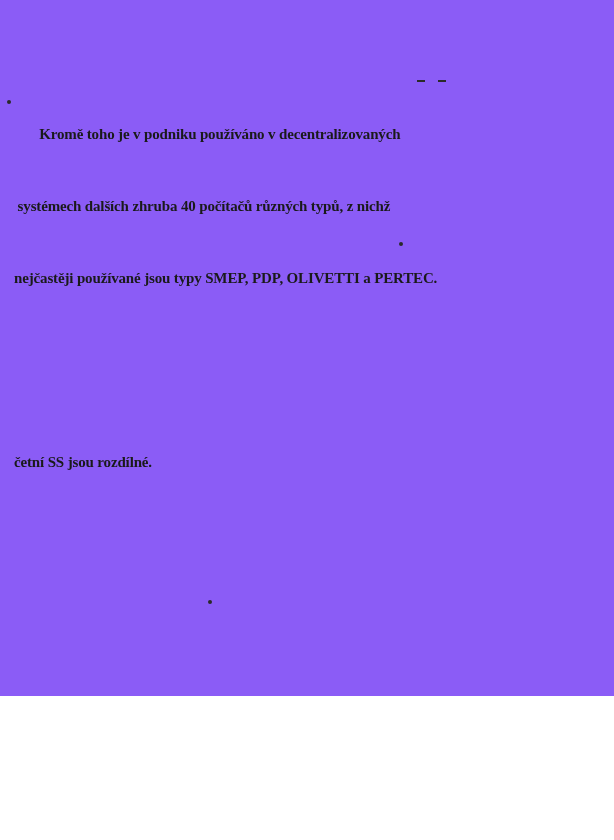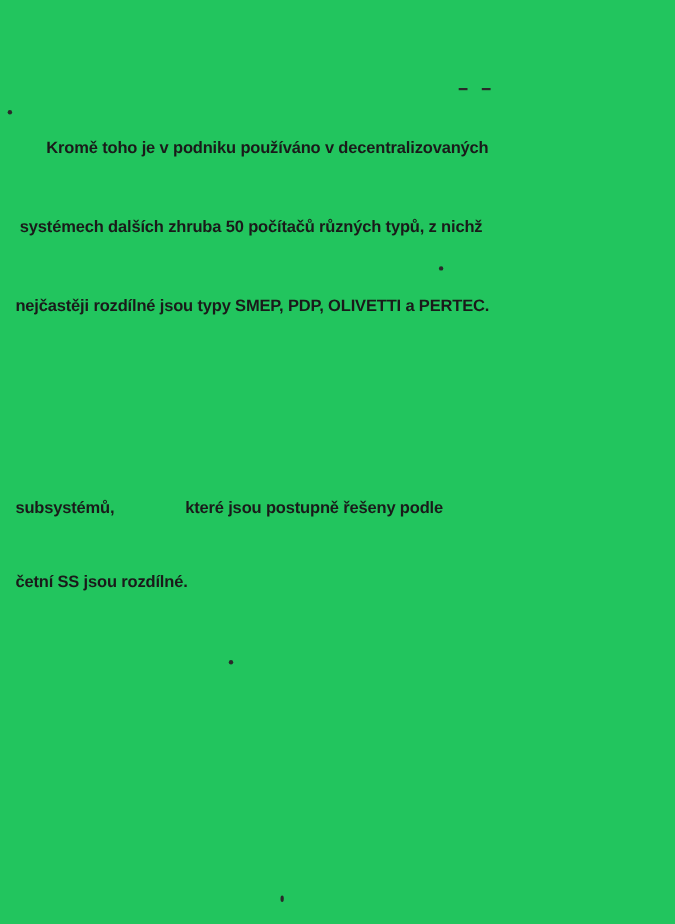--- a/index.html
+++ b/index.html
@@ -3,27 +3,27 @@
 <meta charset="utf-8">
 <style>
   html, body {
     margin: 0;
     padding: 0;
     background: #ffffff;
   }
   .page {
     position: relative;
     width: 614px;
-    height: 840px;
+    height: 696px;
     box-sizing: border-box;
-    background: #22c55e;
+    background: #8b5cf6;
     color: #1a1a1a;
     padding: 8px 0 0 14px;
     overflow: hidden;
-    font-family: Liberation Sans, sans-serif;
+    font-family: Liberation Serif, serif;
     font-weight: 700;
     font-size: 15px;
     line-height: 22.5px;
     letter-spacing: -0.15px;
     white-space: pre;
   }
   .line { white-space: pre; }
   .p1 .line { line-height: 27px; }
   .p2 { margin-top: 2px; }
   .speck {
@@ -36,26 +36,25 @@
     background: #2a2a2a;
   }
 </style>
 </head>
 <body>
 
 <div class="page">
 
   <div class="para p1">
     <div class="line">       Kromě toho je v podniku používáno v decentralizovaných</div>
-    <div class="line"> systémech dalších zhruba 50 počítačů různých typů, z nichž</div>
-    <div class="line">nejčastěji rozdílné jsou typy SMEP, PDP, OLIVETTI a PERTEC.</div>
+    <div class="line"> systémech dalších zhruba 40 počítačů různých typů, z nichž</div>
+    <div class="line">nejčastěji používané jsou typy SMEP, PDP, OLIVETTI a PERTEC.</div>
   </div>
 
   <div class="para p2">
-    <div class="line">subsystémů,                které jsou postupně řešeny podle</div>
     <div class="line">četní SS jsou rozdílné.</div>
   </div>
 
   
 
   
 
   
 
   

